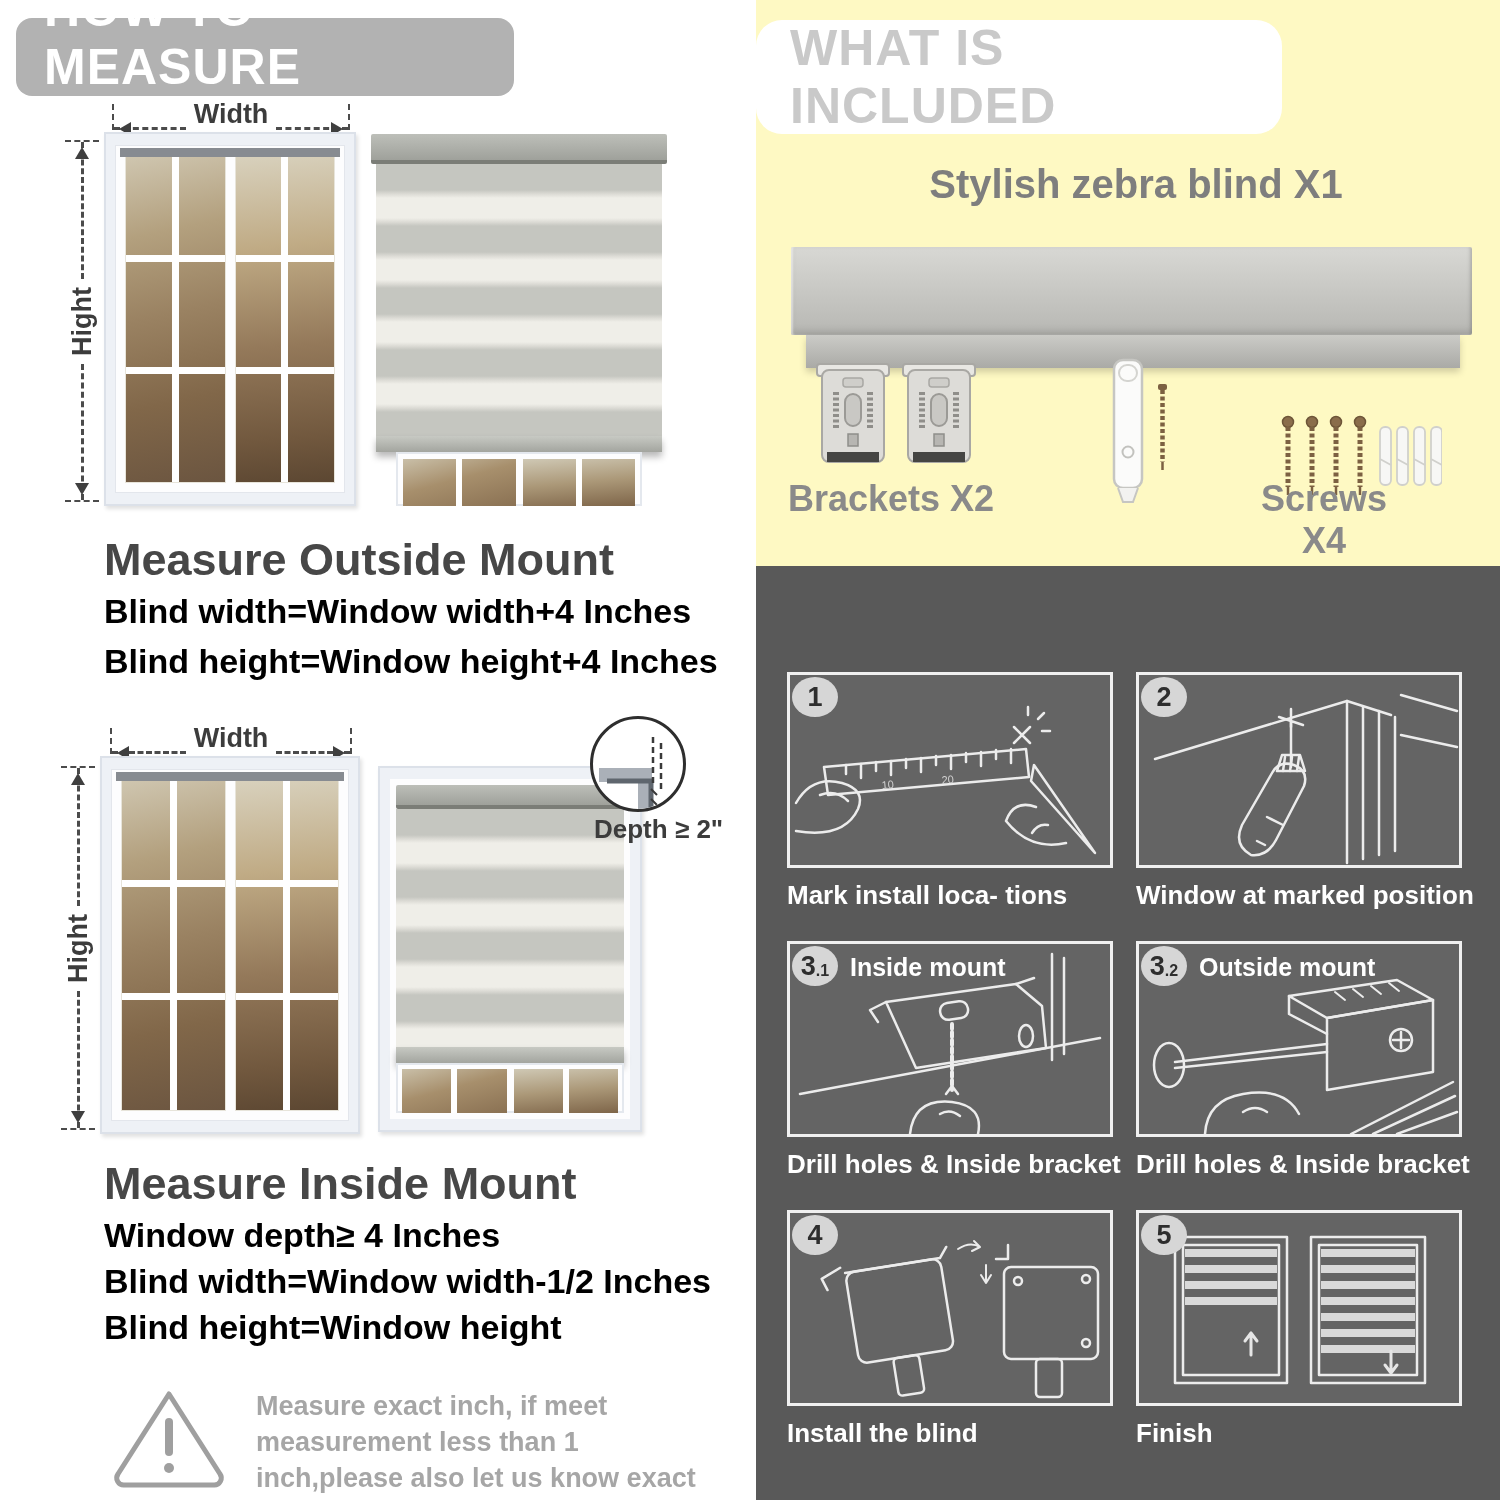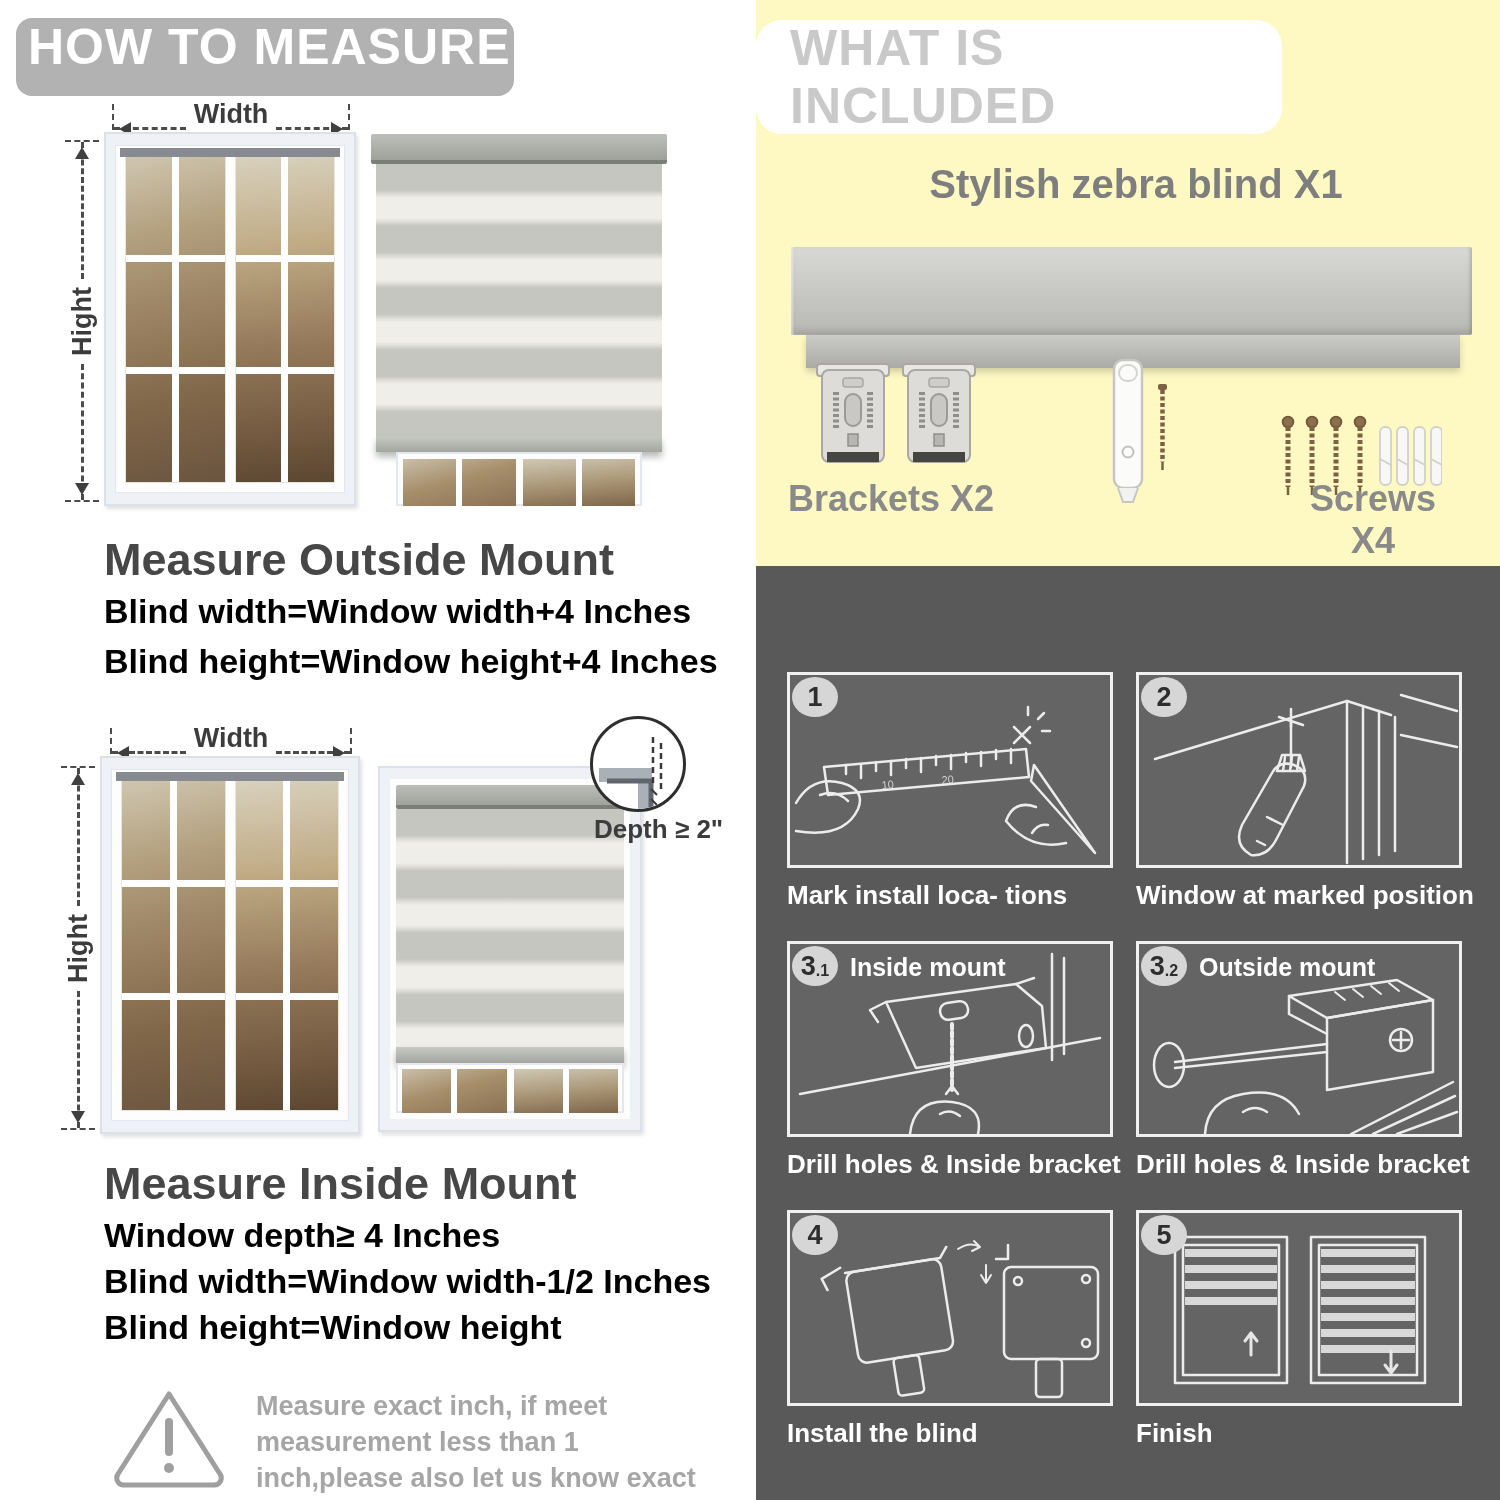--- a/index.html
+++ b/index.html
@@ -3,22 +3,22 @@
 <meta charset="utf-8">
 <style>
   * { margin:0; padding:0; box-sizing:border-box; }
   html,body { background:#ffffff; }
   body { font-family:"Liberation Sans", sans-serif; }
   .canvas { position:relative; width:1500px; height:1500px; background:#ffffff; overflow:hidden; }
 
   
   .howto-header{
     position:absolute; left:16px; top:18px; width:498px; height:78px;
-    background:#b2b2b2; border-radius:16px; display:flex; align-items:flex-start;
-    padding-left:12px; color:#ffffff; font-size:50px; font-weight:bold; letter-spacing:1px;
+    background:#b2b2b2; border-radius:16px; display:flex; align-items:flex-end;
+    padding-left:28px; color:#ffffff; font-size:50px; font-weight:bold; letter-spacing:1px;
   }
   .sec-title{ position:absolute; color:#474747; font-size:45px; font-weight:bold; }
   .sec-line{ position:absolute; color:#000000; font-size:34px; font-weight:bold; }
 
   
   .warrow{ position:absolute; display:flex; align-items:flex-end; height:26px; }
   .warrow .wtick{ height:26px; border-left:2px dashed #4b4b4b; }
   .warrow .dash{ flex:1; height:0; border-top:3px dashed #4b4b4b; position:relative; }
   .warrow .d1::before{ content:""; position:absolute; left:-2px; top:-8px;
     border:7px solid transparent; border-right:12px solid #3f3f3f; }
@@ -270,21 +270,21 @@
           <rect x="100" y="12" width="11" height="58" rx="5"></rect>
           <rect x="117" y="12" width="11" height="58" rx="5"></rect>
           <rect x="134" y="12" width="11" height="58" rx="5"></rect>
           <rect x="151" y="12" width="11" height="58" rx="5"></rect>
           <path d="M100 44 l11 6 M117 44 l11 6 M134 44 l11 6 M151 44 l11 6" fill="none"></path>
         </g>
       </svg>
     </div>
 
     <div class="part-label" style="left:22px; top:478px; width:226px;">Brackets X2</div>
-    <div class="part-label" style="left:531px; top:478px; width:172px;">Screws X4</div>
+    <div class="part-label" style="left:482px; top:478px; width:172px;">Screws X4</div>
   </div>
 
   <div class="right-bottom">
 
     <div class="steps-grid">
 
       <div class="step">
         <div class="panel">
           <div class="badge">
             <span>1</span>

